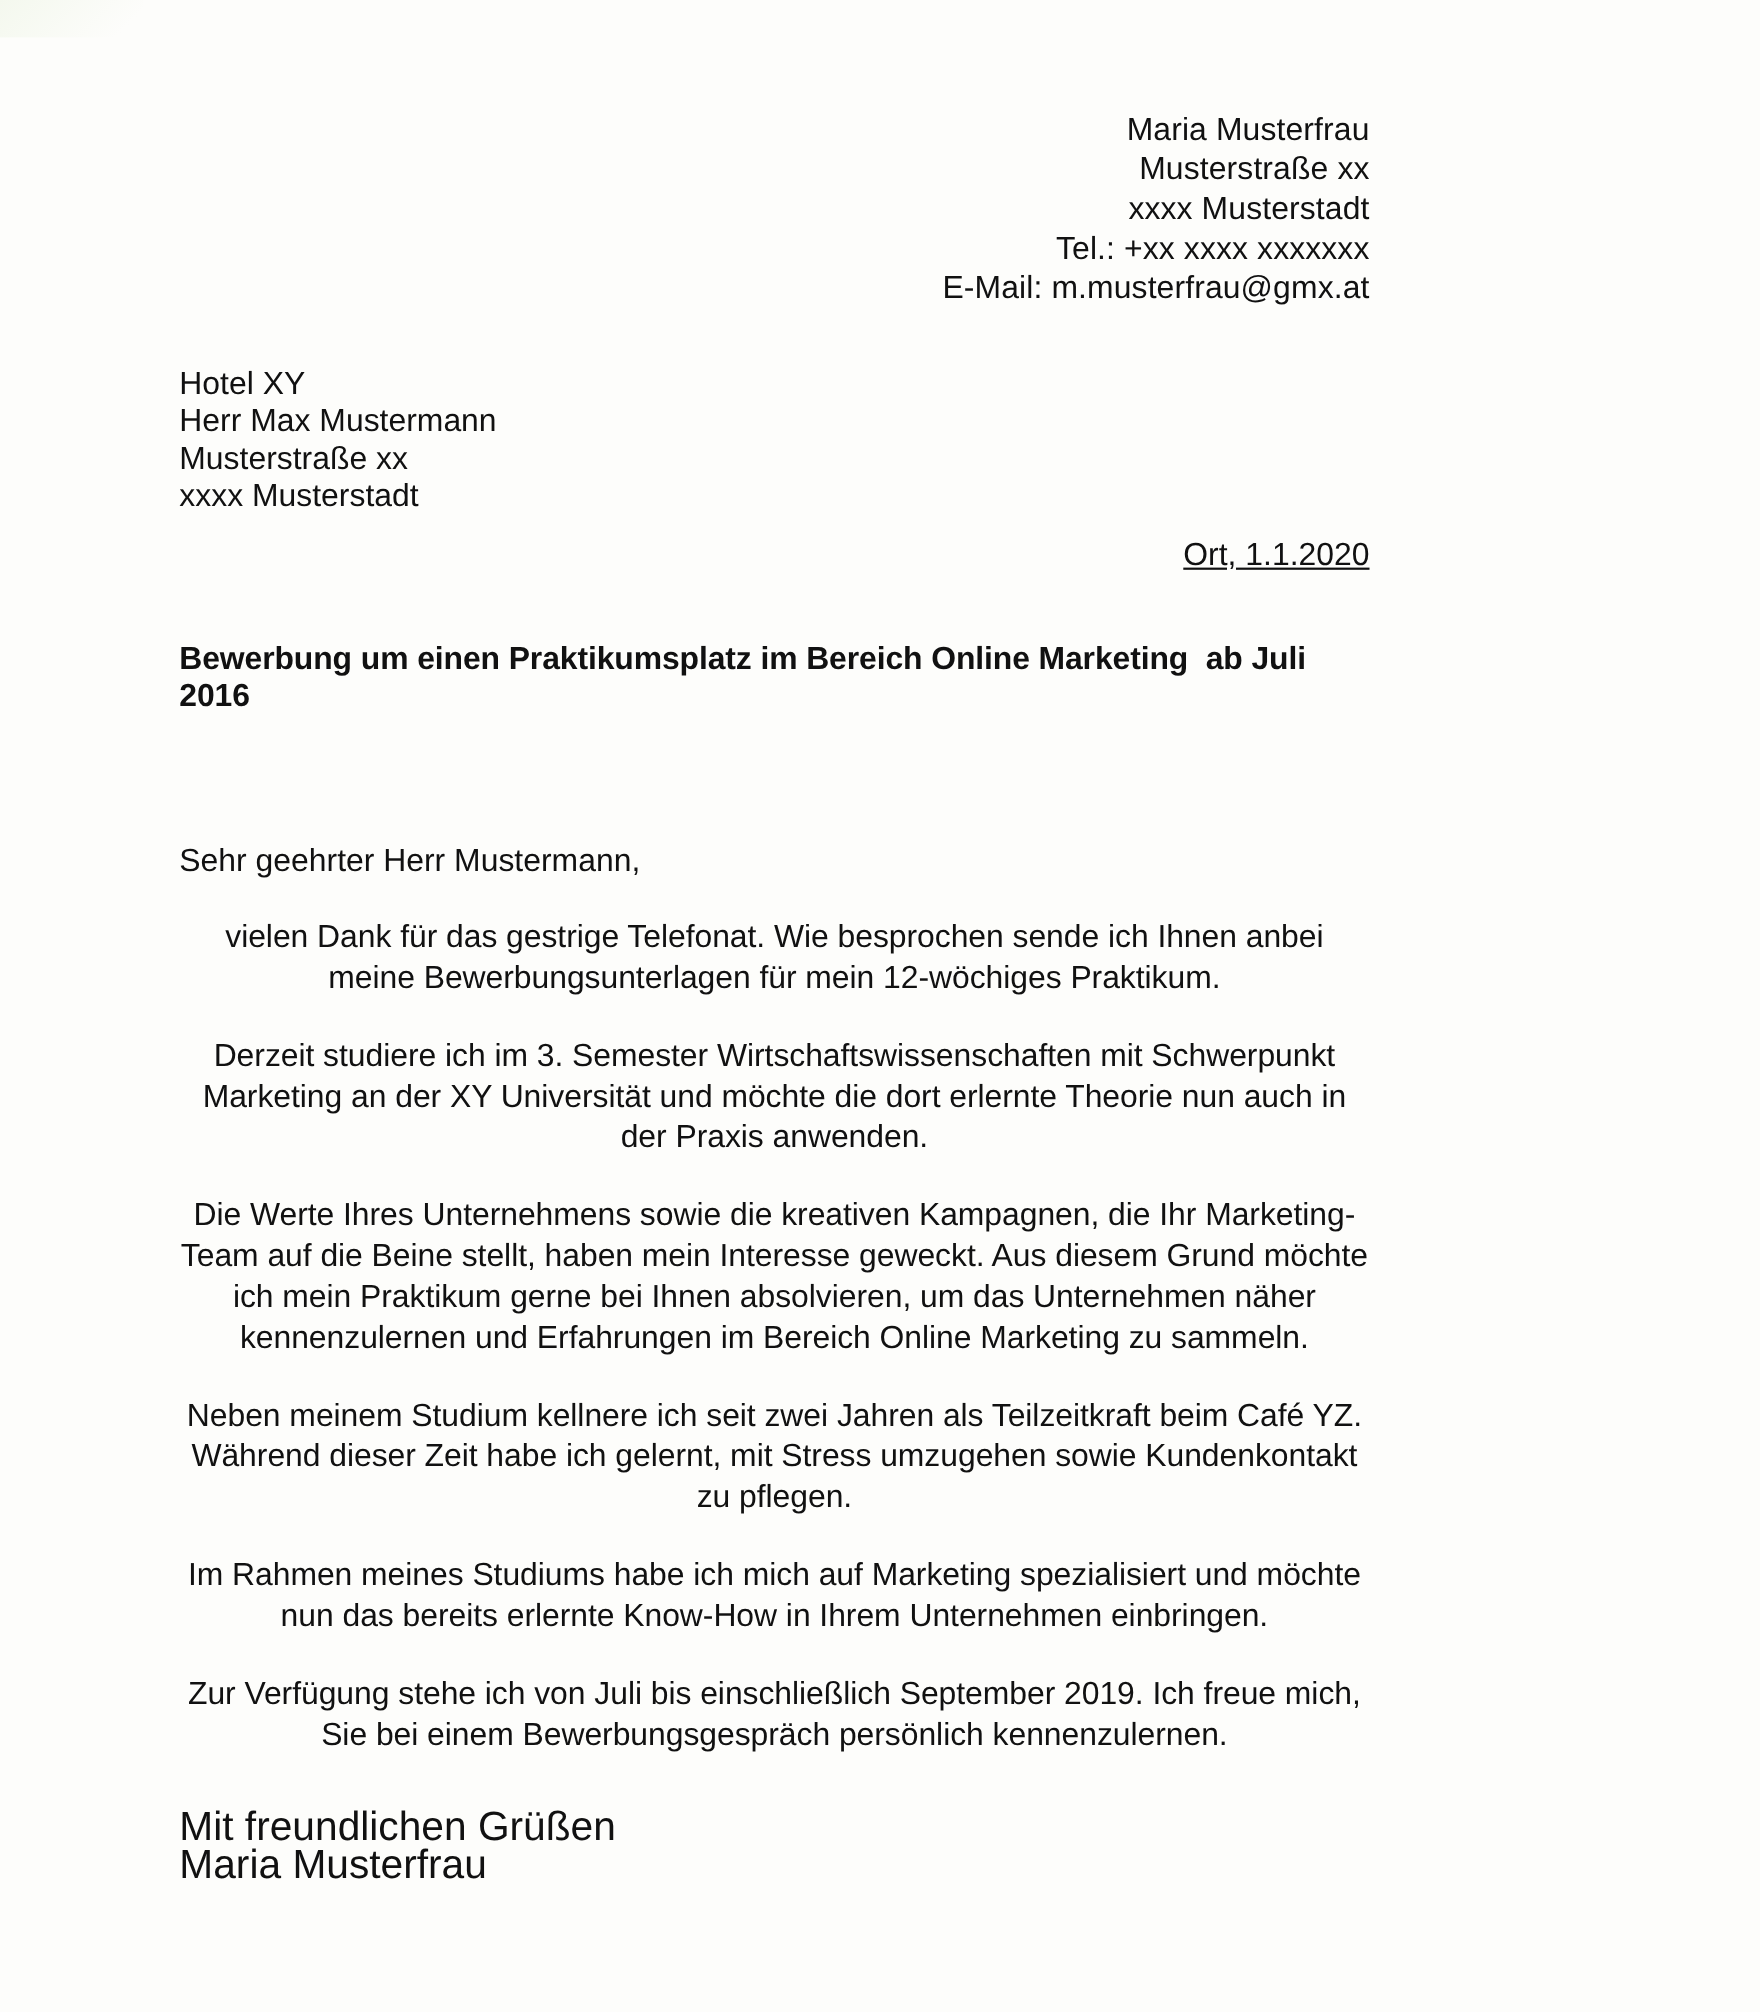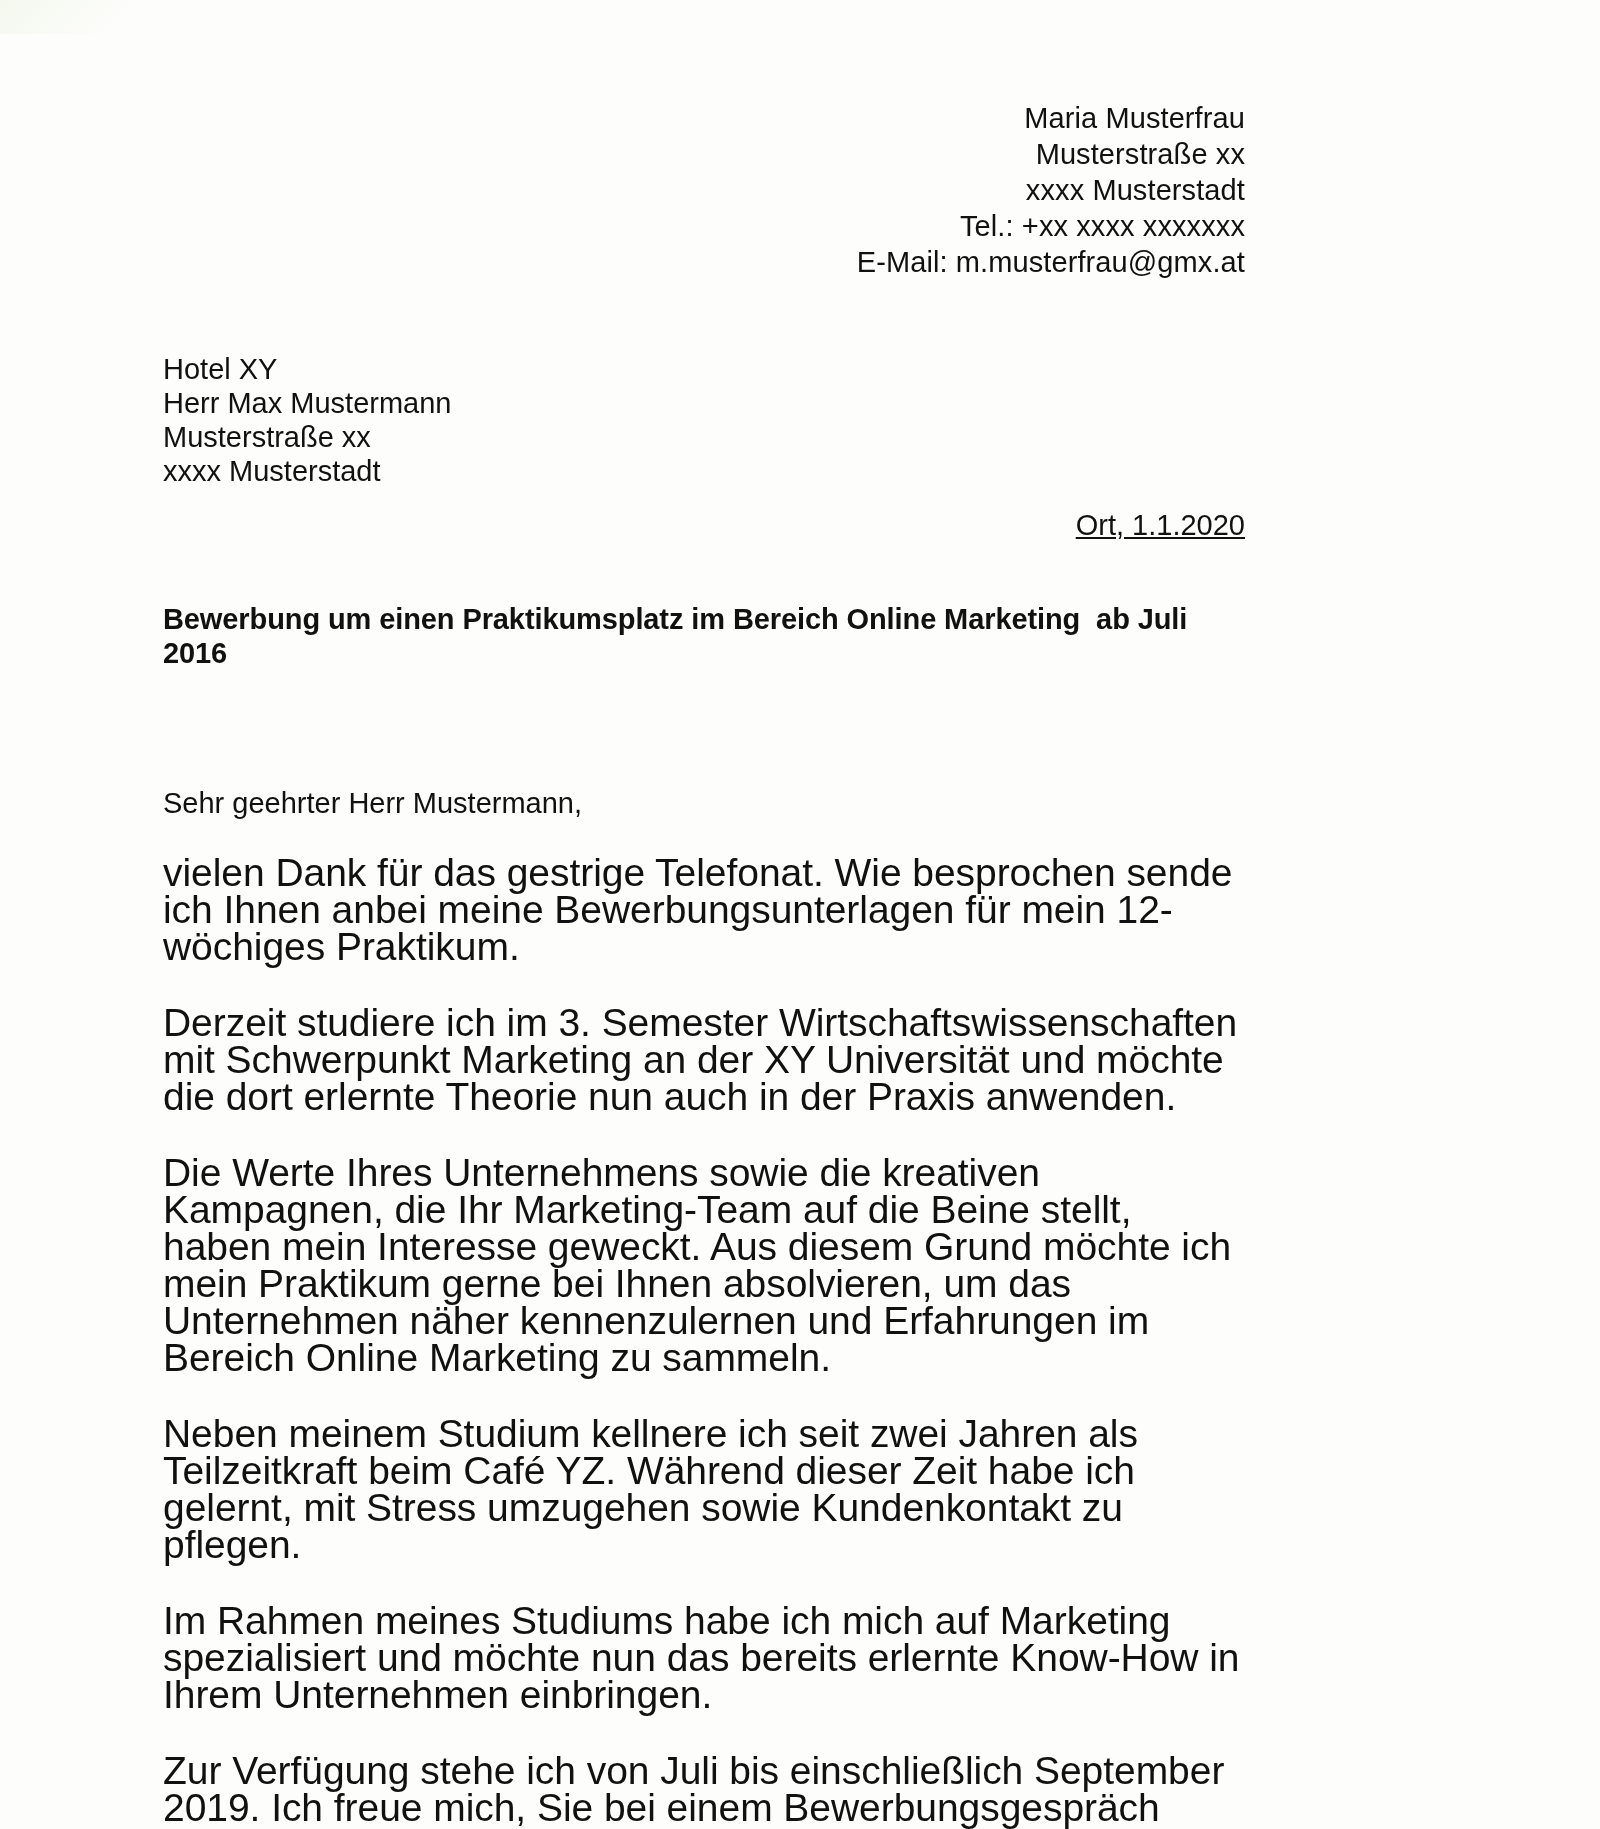--- a/index.html
+++ b/index.html
@@ -42,21 +42,21 @@
     text-align: right;
     margin-top: 88px;
     font-size: 29px;
     line-height: 36px;
     letter-spacing: 0.1px;
   }
   .sender .line { display: block; white-space: pre; }
 
   
   .recipient {
-    margin-top: 72px;
+    margin-top: 52px;
     text-align: left;
     font-size: 29px;
     line-height: 34px;
   }
   .recipient .line { display: block; white-space: pre; }
 
   
   .date-line {
     margin-top: 20px;
     text-align: right;
@@ -79,24 +79,24 @@
   
   .salutation {
     margin-top: 116px;
     font-size: 29px;
     line-height: 34px;
     white-space: pre-wrap;
   }
   .body-paragraphs { margin-top: 0; }
   .paragraph {
     margin-top: 34px;
-    font-size: 39px;
+    font-size: 29px;
     line-height: 37px;
     white-space: pre-wrap;
-    text-align: left;
+    text-align: center;
     letter-spacing: -0.05px;
   }
 
   
   .closing {
     margin-top: 48px;
     font-size: 37px;
     line-height: 34px;
   }
   .closing .line { display: block; white-space: pre; }

